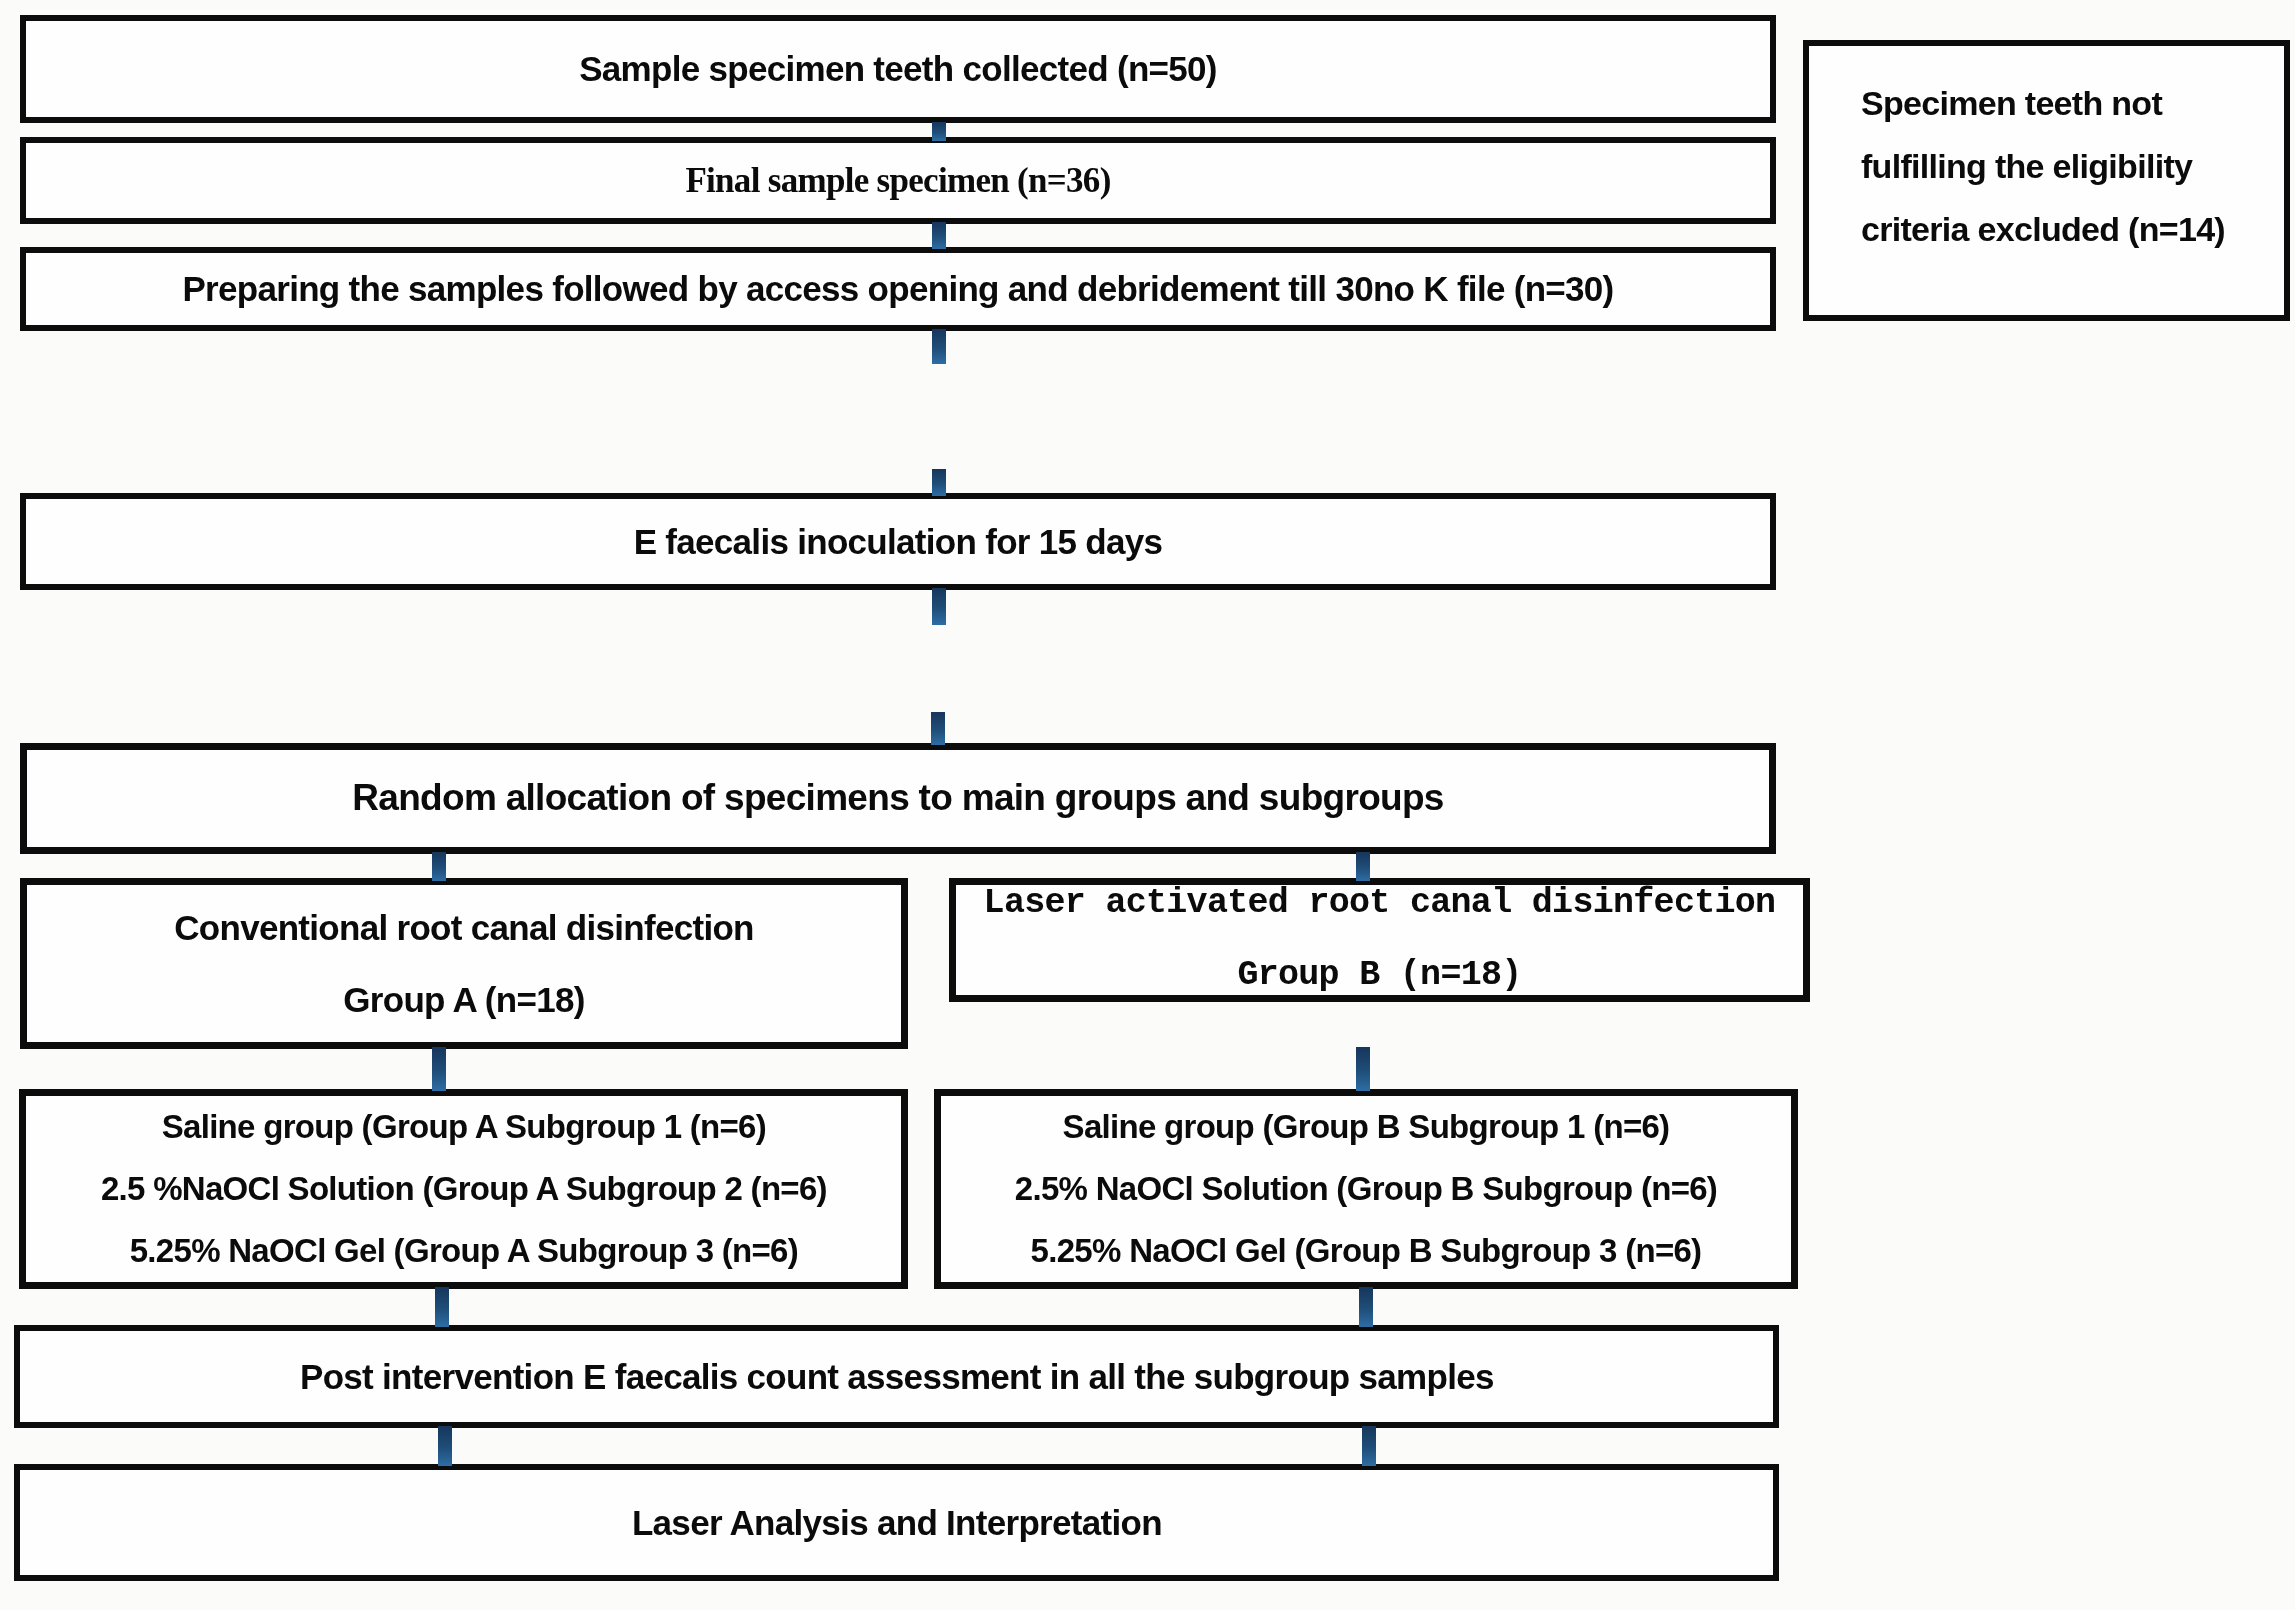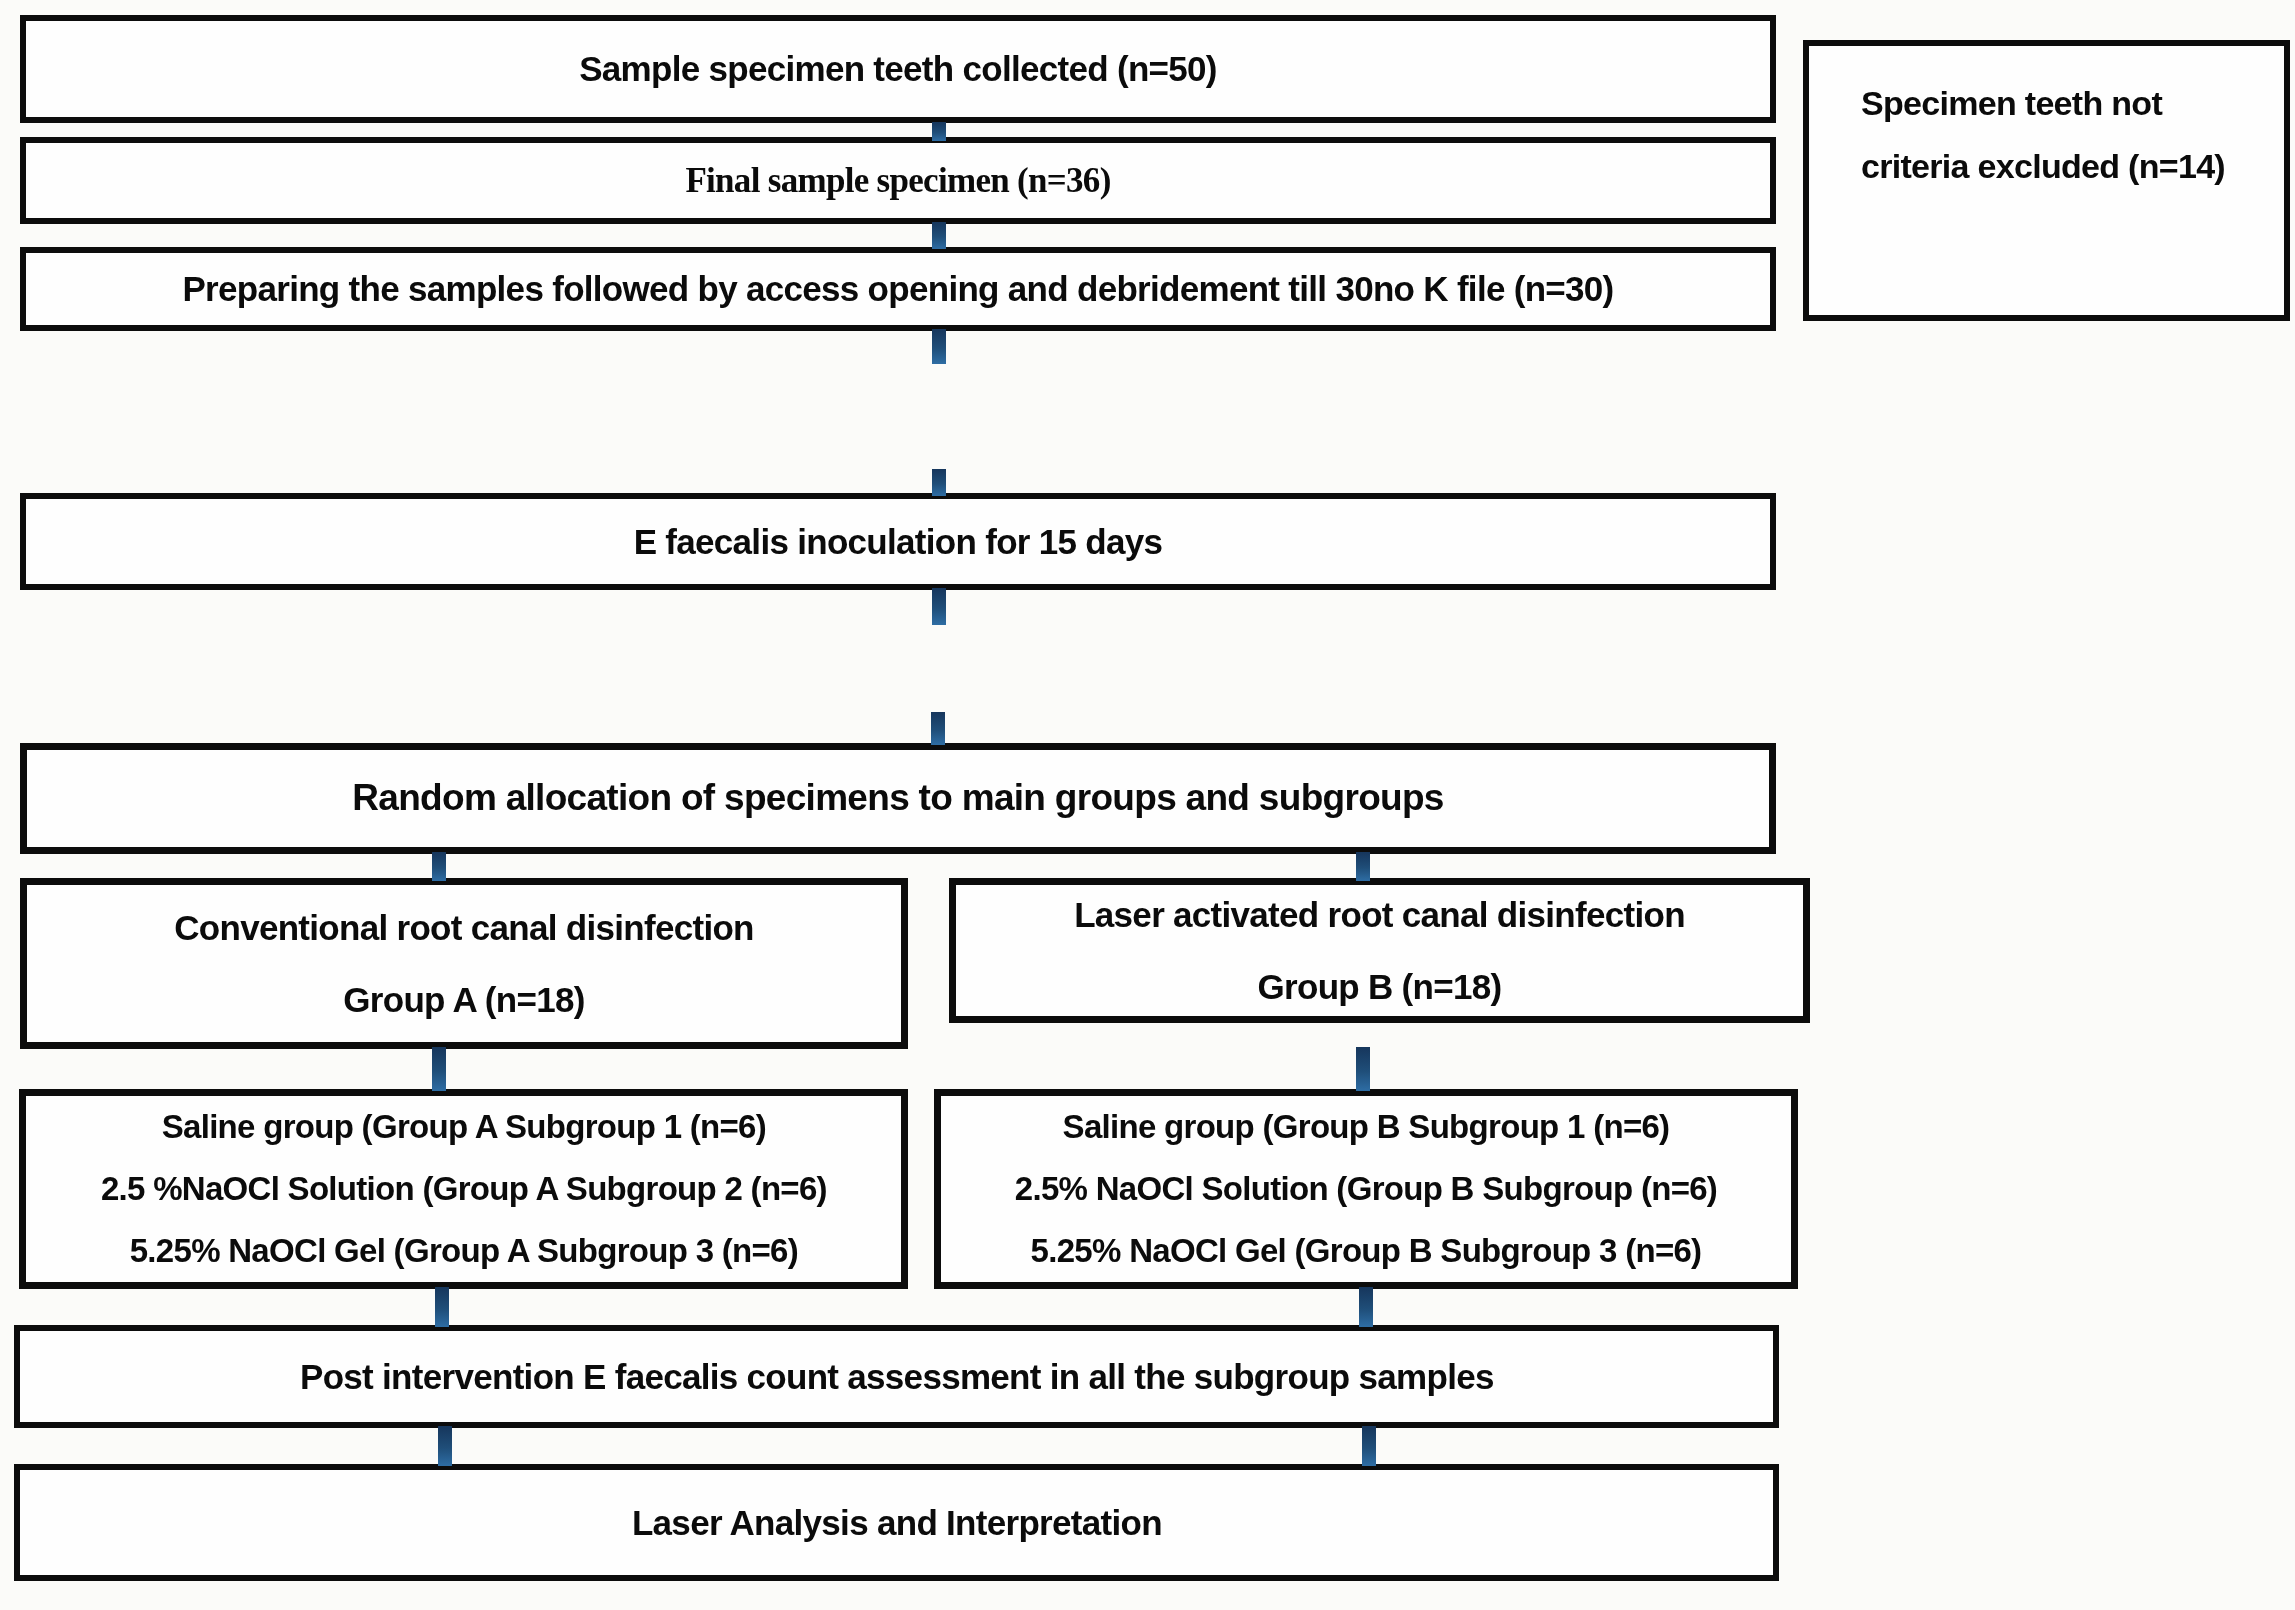--- a/index.html
+++ b/index.html
@@ -42,21 +42,21 @@
   .step1{left:20px;top:15px;width:1756px;height:108px;}
   .step2{left:20px;top:137px;width:1756px;height:87px;font-family:Liberation Serif, serif;}
   .step3{left:20px;top:247px;width:1756px;height:84px;}
   .step4{left:20px;top:361px;width:1756px;height:109px;}
   .step5{left:20px;top:493px;width:1756px;height:97px;}
   .step6{left:20px;top:623px;width:1756px;height:91px;font-size:36px;}
   .step7{left:20px;top:743px;width:1756px;height:111px;font-size:37px;border-width:7.2px;}
 
   
   .branch-a{left:20px;top:878px;width:888px;height:171px;border-width:7.2px;line-height:2.05;}
-  .branch-b{left:949px;top:878px;width:861px;height:145px;border-width:7.2px;line-height:2.05;}
+  .branch-b{left:949px;top:878px;width:861px;height:124px;border-width:7.2px;line-height:2.05;font-family:Liberation Mono, monospace;}
 
   
   .sub-a{left:19.4px;top:1089px;width:889px;height:200px;border-width:7.2px;font-size:33px;line-height:1.87;}
   .sub-b{left:934px;top:1089px;width:864px;height:200px;border-width:7.2px;font-size:33px;line-height:1.87;}
 
   
   .step-post{left:14.4px;top:1325px;width:1765px;height:103px;}
   .step-final{left:14.4px;top:1464px;width:1765px;height:117px;}
 
   
@@ -112,20 +112,21 @@
     <span class="line">E faecalis inoculation for 15 days</span>
   </div>
 
 
   <div class="node step7">
     <span class="line">Random allocation of specimens to main groups and subgroups</span>
   </div>
 
   <div class="node side-note">
     <span class="line">Specimen teeth not</span>
+    <span class="line">fulfilling the eligibility</span>
     <span class="line">criteria excluded (n=14)</span>
   </div>
 
   <div class="node branch-a">
     <span class="line">Conventional root canal disinfection</span>
     <span class="line">Group A (n=18)</span>
   </div>
 
   <div class="node branch-b">
     <span class="line">Laser activated root canal disinfection</span>

